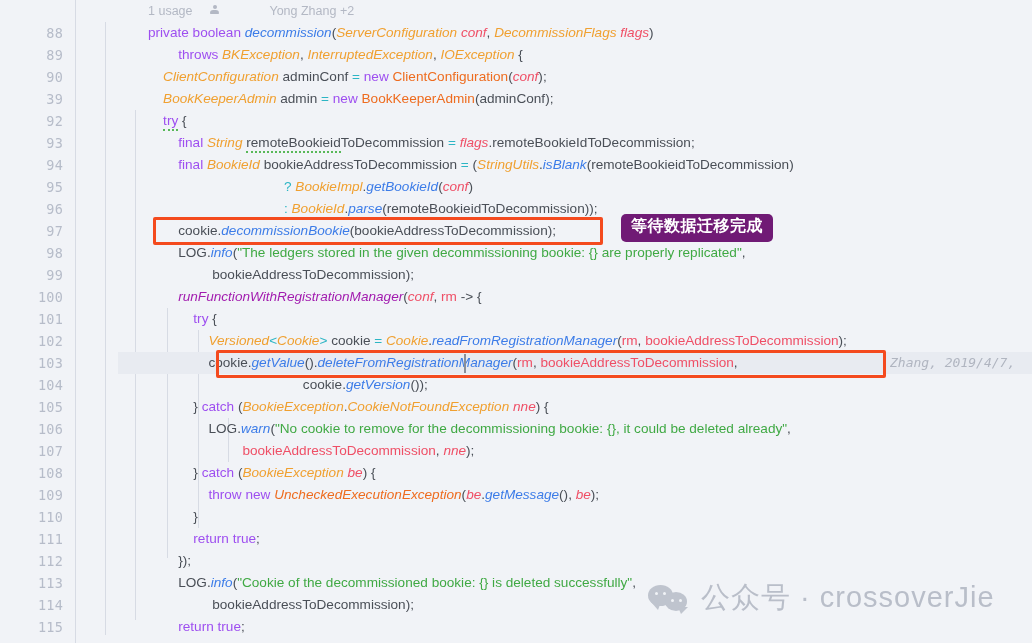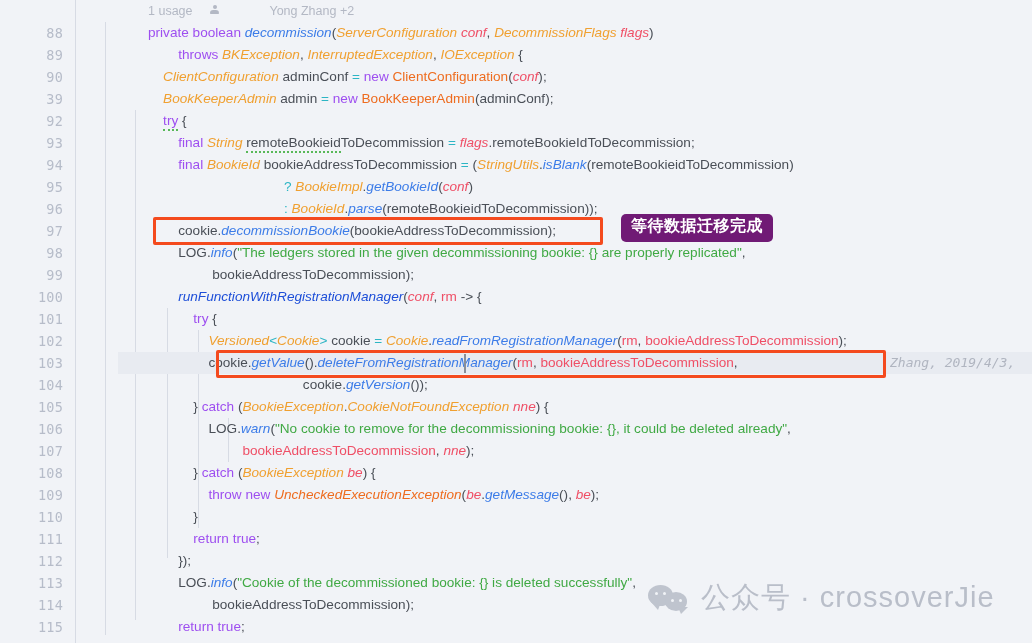--- a/index.html
+++ b/index.html
@@ -75,21 +75,21 @@
   .kw   { color: #9e4ff0; }           
   .typ  { color: #f0a030; font-style: italic; }  
   .typn { color: #ee6c1f; }           
   .mth  { color: #3c7ce8; font-style: italic; }  
   .mthd { color: #3c7ce8; }           
   .par  { color: #ef4f66; font-style: italic; }  
   .parn { color: #ef4f66; }           
   .str  { color: #40a944; }           
   .pln  { color: #4a4f57; }           
   .op   { color: #2cb5c4; }           
-  .stat { color: #1d4ed8; font-style: italic; }
+  .stat { color: #a21caf; font-style: italic; }
 
   .typo { border-bottom: 2px dotted #58b858; padding-bottom: 1px; }
 
   
   #codevision {
     position: absolute;
     left: 105px; top: 2px;
     height: 19px;
     line-height: 19px;
     font-family: "Liberation Sans", sans-serif;
@@ -318,21 +318,21 @@
 
     <div class="line" style="top:572px"><span class="txt">        <span class="pln">LOG.</span><span class="mth">info</span><span class="pln">(</span><span class="str">"Cookie of the decommissioned bookie: {} is deleted successfully"</span><span class="pln">,</span></span></div>
 
     <div class="line" style="top:594px"><span class="txt">                 <span class="pln">bookieAddressToDecommission);</span></span></div>
 
     <div class="line" style="top:616px"><span class="txt">        <span class="kw">return</span> <span class="kw">true</span><span class="pln">;</span></span></div>
   </div>
 
   <div id="caret" style="left:464px; top:354px; height:19px;"></div>
 
-  <div class="blame" style="left:890px; top:352px;">Zhang, 2019/4/3,</div>
+  <div class="blame" style="left:890px; top:352px;">Zhang, 2019/4/7,</div>
 
   <div class="hlbox" style="left:153px; top:217px; width:450px; height:28px;"></div>
   <div class="hlbox" style="left:216px; top:350px; width:670px; height:28px;"></div>
 
   <div class="badge" style="left:621px; top:214px;">等待数据迁移完成</div>
 
   <div id="watermark">
     <span id="wechat-icon">
       <span class="bub b1"></span>
         <span class="b1tail"></span>

